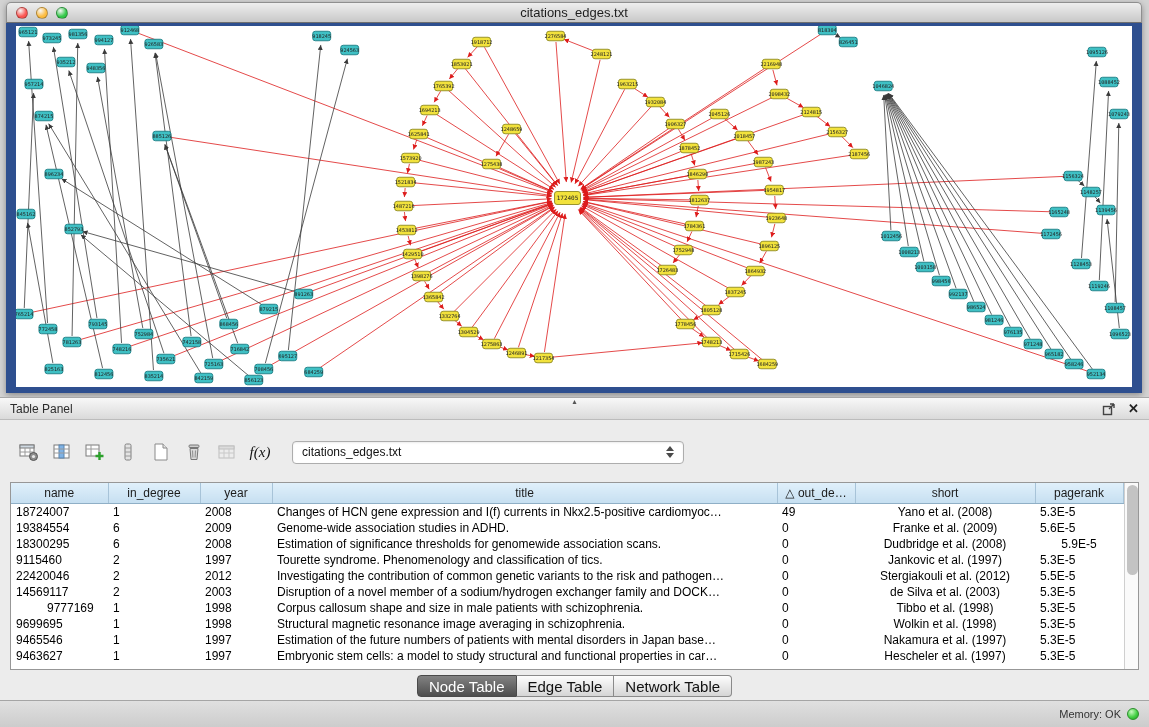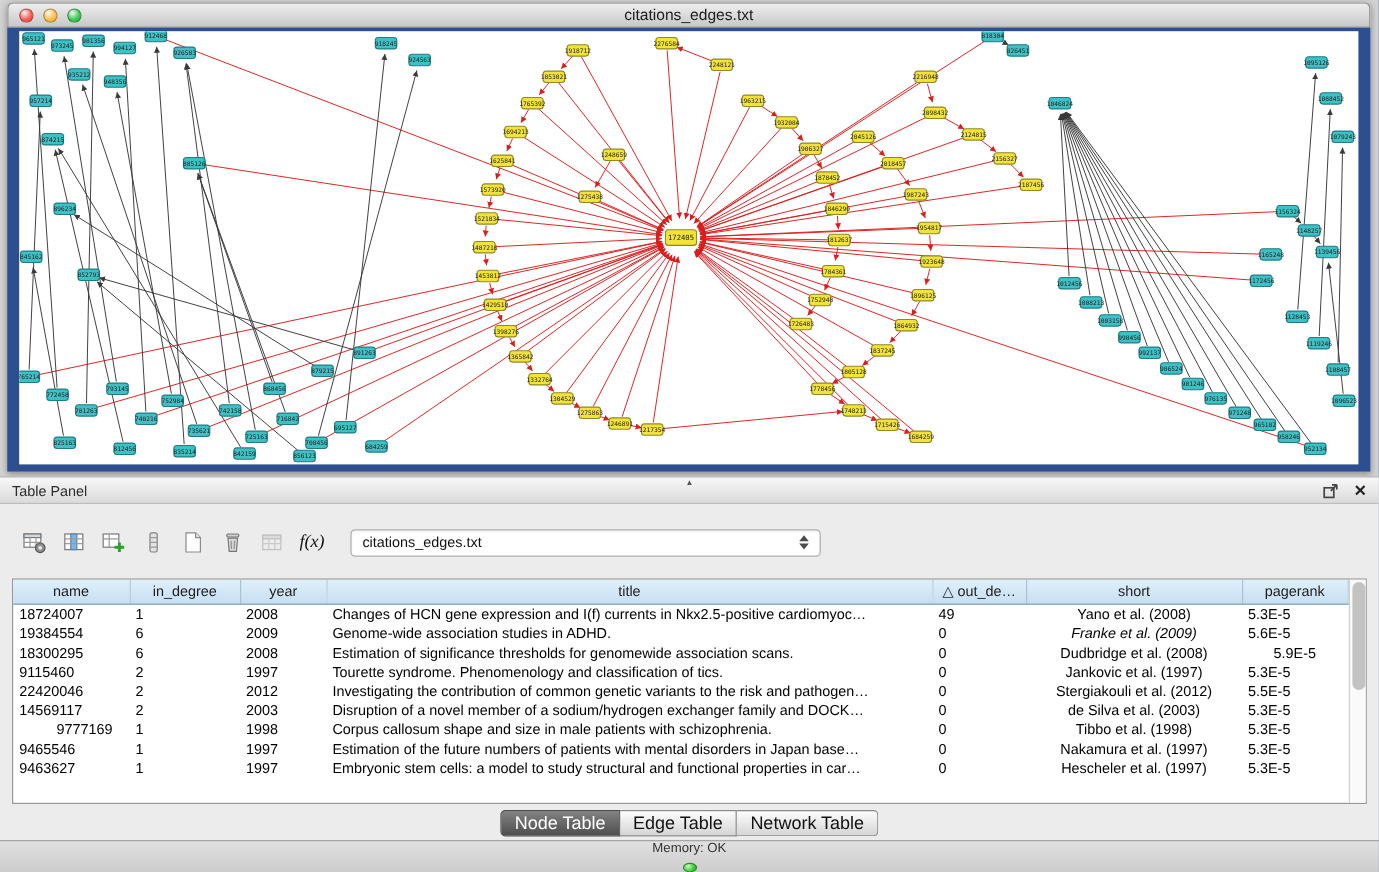--- a/index.html
+++ b/index.html
@@ -60,21 +60,21 @@
       border:1px solid #8a8a8a;border-left-width:0;color:#111;
       background:linear-gradient(#fdfdfd,#d5d5d5);}
   .tab:first-child{border-left-width:1px;border-radius:4px 0 0 4px;}
   .tab:last-child{border-radius:0 4px 4px 0;}
   .tab.selected{background:linear-gradient(#828282,#4e4e4e);color:#fff;border-color:#4a4a4a;}
 
   
   .status-bar{position:absolute;left:0;top:700px;width:1149px;height:27px;
       background:linear-gradient(#e0e0e0,#cccccc);border-top:1px solid #a5a5a5;
       display:flex;align-items:center;justify-content:flex-end;gap:6px;
-      padding:0 10px;font-size:11px;color:#333;box-sizing:border-box;flex-direction:column;}
+      padding:0 10px;font-size:11px;color:#333;box-sizing:border-box;}
   .mem-dot{width:12px;height:12px;border-radius:50%;
       background:radial-gradient(circle at 35% 28%, #c9f9c0, #45d145 55%, #1d9c1d);
       border:1px solid #2a8f2a;box-sizing:border-box;}
 
   
   .mini{display:block;}
 </style>
 </head>
 <body>
 
@@ -813,21 +813,21 @@
               <td style="text-align: left;">49</td>
               <td style="text-align: center;">Yano et al. (2008)</td>
               <td style="text-align: left;">5.3E-5</td>
             </tr>
             <tr>
               <td style="text-align: left;">19384554</td>
               <td style="text-align: left;">6</td>
               <td style="text-align: left;">2009</td>
               <td style="text-align: left;">Genome-wide association studies in ADHD.</td>
               <td style="text-align: left;">0</td>
-              <td style="text-align: center; font-style: italic;">Franke et al. (2009)</td>
+              <td style="text-align: center;">Franke et al. (2009)</td>
               <td style="text-align: left;">5.6E-5</td>
             </tr>
             <tr>
               <td style="text-align: left;">18300295</td>
               <td style="text-align: left;">6</td>
               <td style="text-align: left;">2008</td>
               <td style="text-align: left;">Estimation of significance thresholds for genomewide association scans.</td>
               <td style="text-align: left;">0</td>
               <td style="text-align: center;">Dudbridge et al. (2008)</td>
               <td style="text-align: center;">5.9E-5</td>
@@ -862,20 +862,29 @@
             <tr>
               <td style="text-align: left; padding-left: 36px;">9777169</td>
               <td style="text-align: left;">1</td>
               <td style="text-align: left;">1998</td>
               <td style="text-align: left;">Corpus callosum shape and size in male patients with schizophrenia.</td>
               <td style="text-align: left;">0</td>
               <td style="text-align: center;">Tibbo et al. (1998)</td>
               <td style="text-align: left;">5.3E-5</td>
             </tr>
             <tr>
+              <td style="text-align: left;">9699695</td>
+              <td style="text-align: left;">1</td>
+              <td style="text-align: left;">1998</td>
+              <td style="text-align: left;">Structural magnetic resonance image averaging in schizophrenia.</td>
+              <td style="text-align: left;">0</td>
+              <td style="text-align: center;">Wolkin et al. (1998)</td>
+              <td style="text-align: left;">5.3E-5</td>
+            </tr>
+            <tr>
               <td style="text-align: left;">9465546</td>
               <td style="text-align: left;">1</td>
               <td style="text-align: left;">1997</td>
               <td style="text-align: left;">Estimation of the future numbers of patients with mental disorders in Japan base…</td>
               <td style="text-align: left;">0</td>
               <td style="text-align: center;">Nakamura et al. (1997)</td>
               <td style="text-align: left;">5.3E-5</td>
             </tr>
             <tr>
               <td style="text-align: left;">9463627</td>

